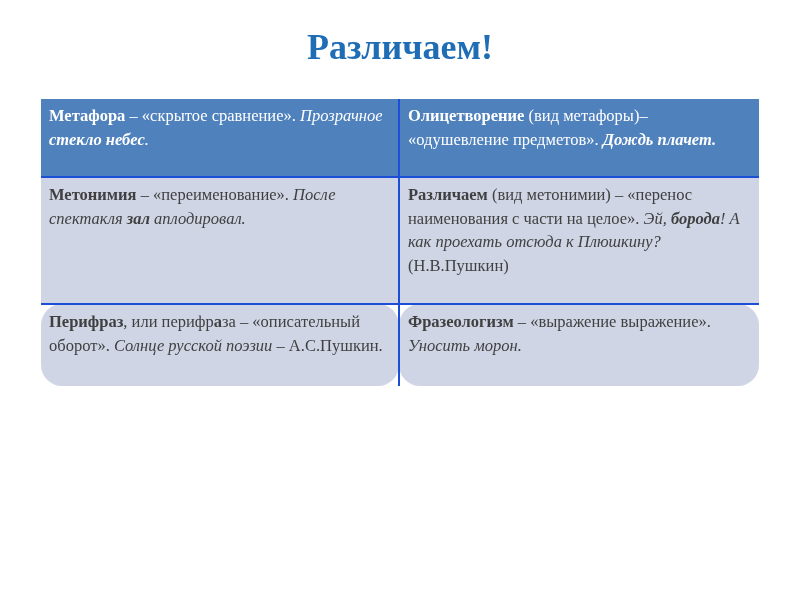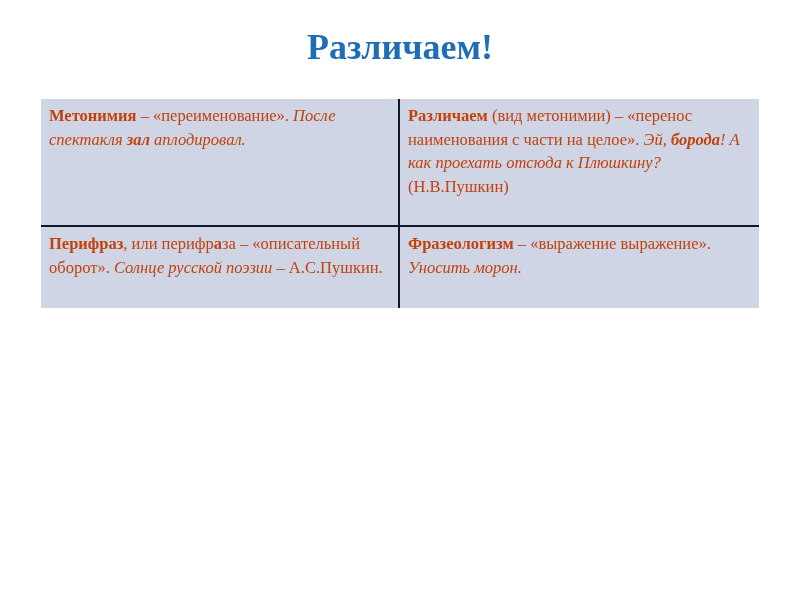--- a/index.html
+++ b/index.html
@@ -33,28 +33,28 @@
       top: 99px;
       width: 718px;
       border-collapse: collapse;
       table-layout: fixed;
     }
     .terms-table td {
       vertical-align: top;
       padding: 5px 8px 4px 8px;
       font-size: 16.5px;
       line-height: 23.5px;
-      color: #c2410c;
-      border: 2px solid #0f172a;
+      color: #404040;
+      border: 2px solid #1d4ed8;
       box-sizing: border-box;
     }
     .terms-table td:first-child { border-left: none; }
     .terms-table td:last-child { border-right: none; }
     .terms-table tr:first-child td { border-top: none; }
-    .terms-table tr:last-child td { border-bottom: none; }
+    .terms-table tr:last-child td { border-bottom: none; border-radius: 21px; }
     .terms-table col.c1 { width: 358px; }
     .terms-table col.c2 { width: 360px; }
 
     .row-header td {
       background: #4f81bd;
       color: #ffffff;
       height: 78px;
     }
     .row-band-dark td { background: #cfd5e5; }
     .row-band-light td { background: #e9ecf3; }
@@ -70,20 +70,24 @@
 <body>
 
 <h1 class="slide-title">Различаем!</h1>
 
 <table class="terms-table">
   <colgroup>
       <col class="c1">
       <col class="c2">
     </colgroup>
   <tbody>
+    <tr class="row-header">
+      <td><span class="seg-b">Метафора</span><span> – «скрытое сравнение». </span><span class="seg-i">Прозрачное </span><span class="seg-bi">стекло небес</span><span class="seg-i">.</span></td>
+      <td><span class="seg-b">Олицетворение</span><span> (вид метафоры)– «одушевление предметов». </span><span class="seg-bi">Дождь плачет.</span></td>
+    </tr>
     <tr class="row-band-dark row-2">
       <td><span class="seg-b">Метонимия</span><span> – «переименование». </span><span class="seg-i">После спектакля </span><span class="seg-bi">зал</span><span class="seg-i"> аплодировал.</span></td>
       <td><span class="seg-b">Различаем</span><span> (вид метонимии) – «перенос</span><br><span>наименования с части на целое». </span><span class="seg-i">Эй, </span><span class="seg-bi">борода</span><span class="seg-i">! А как проехать отсюда к Плюшкину?</span><span> (Н.В.Пушкин)</span></td>
     </tr>
     <tr class="row-band-dark row-4">
       <td><span class="seg-b">Перифраз</span><span>, или перифр</span><span class="seg-b">а</span><span>за – «описательный оборот». </span><span class="seg-i">Солнце русской поэзии</span><span> – А.С.Пушкин.</span></td>
       <td><span class="seg-b">Фразеологизм</span><span> – «выражение выражение». </span><span class="seg-i">Уносить морон.</span></td>
     </tr>
   </tbody>
 </table>

